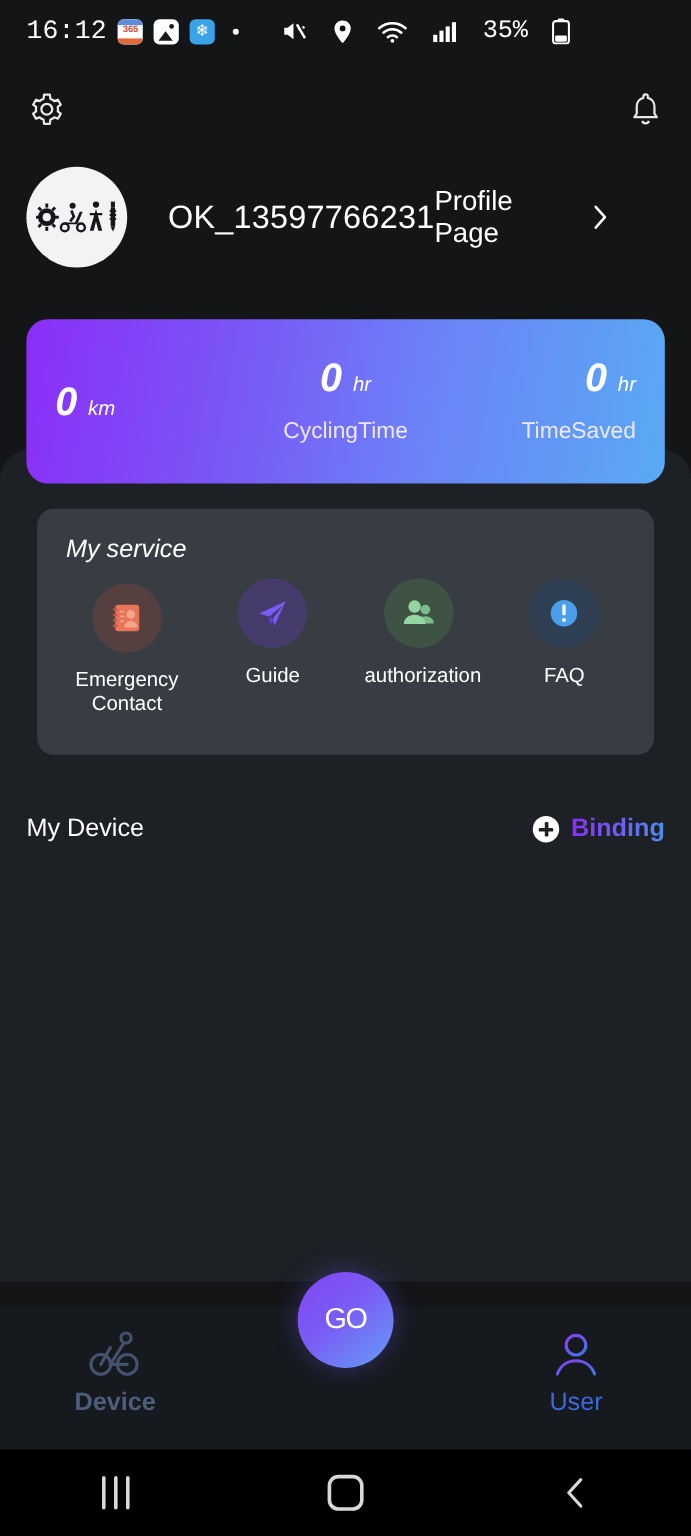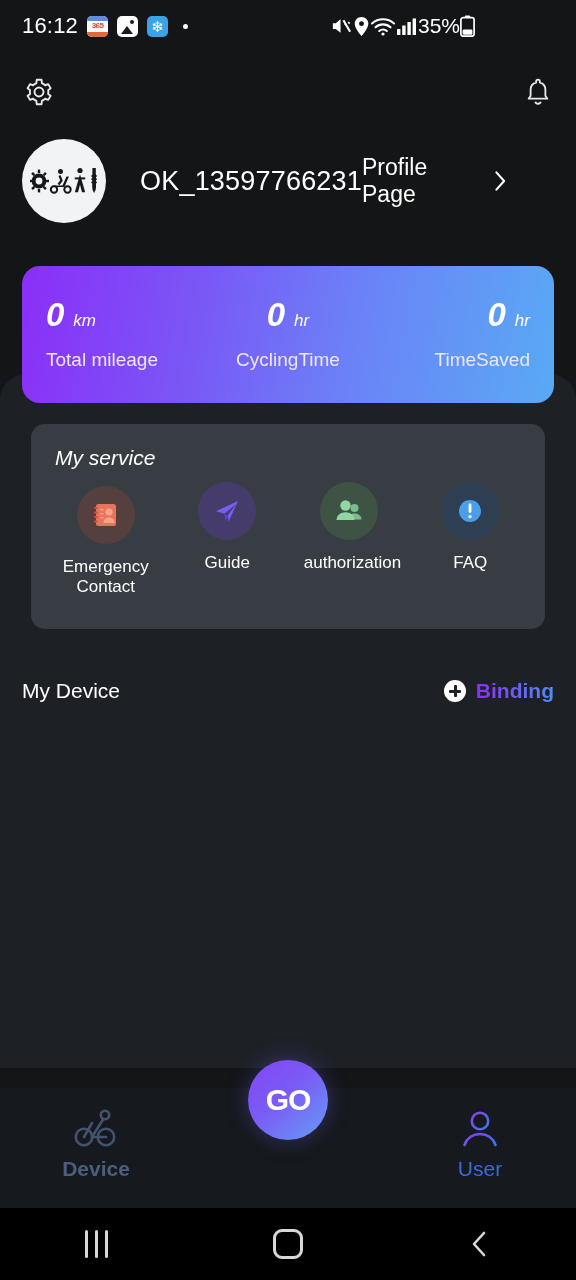--- a/index.html
+++ b/index.html
@@ -14,39 +14,40 @@
     width:576px; height:1280px;
     background:#131517;
   }
 
   
   .statusbar {
     position:absolute; top:0; left:0; width:497px; height:52px;
     display:flex; align-items:center; justify-content:space-between;
     padding:0 22px 0 22px;
     color:#fff;
+    font-family:Liberation Mono, monospace;
   }
   .sb-left { display:flex; align-items:center; gap:9px; }
   .sb-time { font-size:22px; letter-spacing:.2px; color:#fff; }
   .sb-appicon { width:21px; height:21px; border-radius:5px; display:block; position:relative; }
   .ico-cal { background:#fff; overflow:hidden; }
   .ico-cal::before { content:""; position:absolute; left:0; top:0; right:0; height:5px; background:#5b8dd9; }
   .ico-cal::after { content:"365"; position:absolute; left:0; right:0; top:5px; font-size:8px;
     font-weight:bold; color:#d94a3a; text-align:center; line-height:10px; letter-spacing:-.5px; }
   .ico-cal i { position:absolute; left:0; right:0; bottom:0; height:5px; background:#e06a3a; display:block; }
   .ico-photo { background:#fff; }
   .ico-photo::before { content:""; position:absolute; left:4px; bottom:3px; width:0; height:0;
     border-left:6px solid transparent; border-right:6px solid transparent; border-bottom:8px solid #1a1a1a; }
   .ico-photo::after { content:""; position:absolute; right:4px; top:4px; width:4px; height:4px;
     border-radius:50%; background:#1a1a1a; }
   .ico-snow { background:#3aa3e8; }
   .ico-snow::before { content:"\2744"; position:absolute; inset:0; color:#fff; font-size:15px;
     text-align:center; line-height:21px; }
   .sb-dot { width:5px; height:5px; border-radius:50%; background:#fff; margin-left:6px; }
-  .sb-right { display:flex; align-items:center; gap:0; }
+  .sb-right { display:flex; align-items:center; gap:20px; }
   .sb-right svg { display:block; }
   .sb-batt { font-size:21px; color:#fff; letter-spacing:0; }
 
   
   .topbar {
     position:absolute; top:66px; left:0; width:576px; height:55px;
     display:flex; align-items:center; justify-content:space-between;
     padding:0 24px;
   }
 
@@ -158,21 +159,21 @@
   .navitem.device .navlabel { color:#4d5e7d;font-weight:bold; }
   .navitem.user .navlabel { color:#3a6ae0; }
   .navitem.center { position:relative; }
   .go-button {
     position:absolute; left:50%; top:-28px; transform:translateX(-50%);
     width:80px; height:80px; border-radius:50%;
     background:linear-gradient(140deg,#8245f4 0%, #7a5cf5 45%, #649ef6 100%);
     display:flex; align-items:center; justify-content:center;
     box-shadow:0 0 22px rgba(110,90,240,.35);
   }
-  .go-text { color:#fff; font-size:30px; font-weight:bold; letter-spacing:-1px; }
+  .go-text { color:#fff; font-size:24px; font-weight:normal; letter-spacing:-1px; }
 
   
   .androidnav {
     position:absolute; left:0; bottom:0; width:576px; height:72px;
     background:#000; display:flex; align-items:center; z-index:5;
   }
   .androidnav .an { flex:1; display:flex; align-items:center; justify-content:center; }
   .an-recents { display:flex; gap:7px; }
   .an-recents i { display:block; width:3px; height:28px; background:#d8d8d8; border-radius:2px; }
   .an-home { width:30px; height:30px; border:3px solid #d8d8d8; border-radius:9px; }
@@ -289,21 +290,20 @@
   </div>
 
   <div class="panel"></div>
 
   <div class="stats-card">
     <div class="stat">
       <div class="stat-top">
         <span class="stat-val">0</span>
         <span class="stat-unit">km</span>
       </div>
-      <span class="stat-label">Total mileage</span>
     </div>
     <div class="stat">
       <div class="stat-top">
         <span class="stat-val">0</span>
         <span class="stat-unit">hr</span>
       </div>
       <span class="stat-label">CyclingTime</span>
     </div>
     <div class="stat">
       <div class="stat-top">

